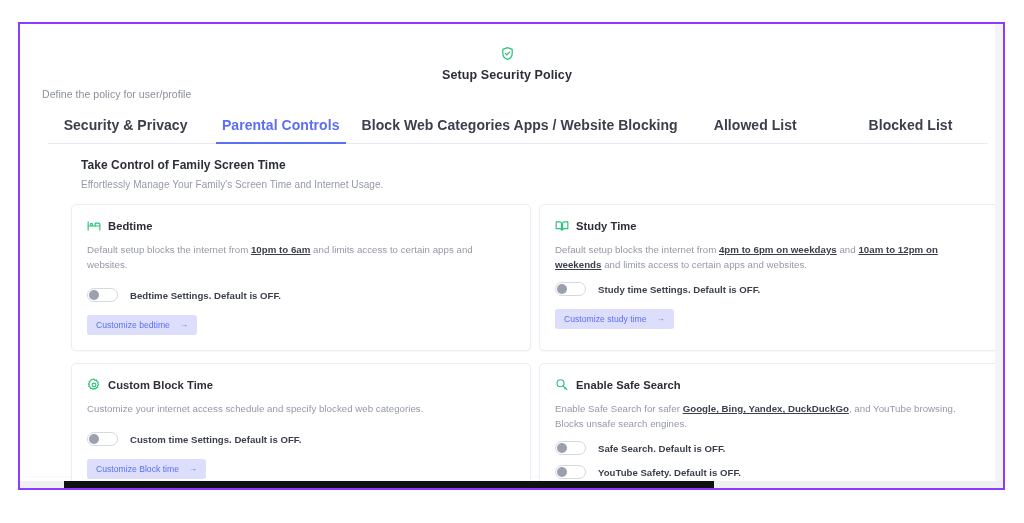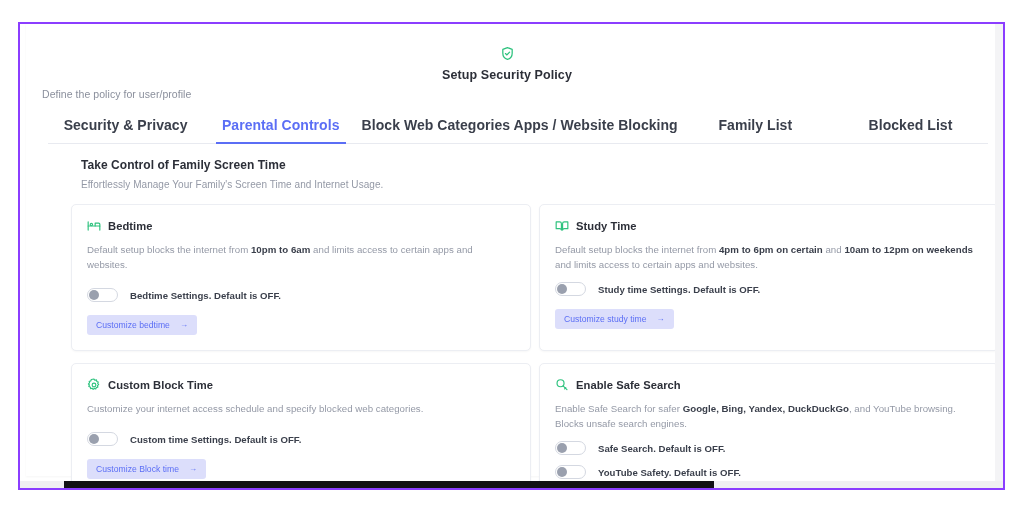--- a/index.html
+++ b/index.html
@@ -156,21 +156,21 @@
     font-weight: bold;
     color: #2c2f38;
     letter-spacing: 0.05px;
   }
   .card-desc {
     font-size: 9.7px;
     line-height: 1.55;
     color: #9499a6;
     letter-spacing: 0.02px;
   }
-  .card-desc b { color: #3a3f4b; font-weight: bold; }
+  .card-desc b { color: #3a3f4b; font-weight: bold; text-decoration: underline; }
 
   .toggle-row {
     display: flex;
     align-items: center;
     gap: 12px;
     margin-top: 16px;
   }
   .toggle-row.tight { margin-top: 10px; }
   .switch {
     width: 31px;
@@ -259,21 +259,21 @@
           <span class="title-text">Setup Security Policy</span>
         </div>
         <div id="policy-subtitle">Define the policy for user/profile</div>
       </div>
 
       <div id="tabs-bar">
         <div class="tab">Security &amp; Privacy</div>
         <div class="tab active">Parental Controls</div>
         <div class="tab">Block Web Categories</div>
         <div class="tab">Apps / Website Blocking</div>
-        <div class="tab">Family List</div>
+        <div class="tab">Allowed List</div>
         <div class="tab">Blocked List</div>
       </div>
 
       <div id="section-intro">
         <div id="section-title">Take Control of Family Screen Time</div>
         <div id="section-subtitle">Effortlessly Manage Your Family's Screen Time and Internet Usage.</div>
       </div>
 
       <div id="card-grid">
 
@@ -308,21 +308,21 @@
           <div class="card-head">
             <span>
               <svg class="card-icon" viewBox="0 0 24 24" fill="none" stroke="#2ec27e" stroke-width="2" stroke-linecap="round" stroke-linejoin="round">
                 <path d="M2 5h6a3 3 0 0 1 3 3v11a3 3 0 0 0-3-2.5H2z"></path>
                 <path d="M22 5h-6a3 3 0 0 0-3 3v11a3 3 0 0 1 3-2.5h6z"></path>
               </svg>
             </span>
             <span class="card-title">Study Time</span>
           </div>
           <div class="card-desc">
-            <span>Default setup blocks the internet from </span><b>4pm to 6pm on certain</b><span> and </span><b>10am to 12pm on weekends</b><span> and limits access to certain apps and websites.</span>
+            <span>Default setup blocks the internet from </span><b>4pm to 6pm on weekdays</b><span> and </span><b>10am to 12pm on weekends</b><span> and limits access to certain apps and websites.</span>
           </div>
           <div class="toggle-row tight">
             <div class="switch">
                 <div class="knob"></div>
               </div>
             <span class="toggle-label">Study time Settings. Default is OFF.</span>
           </div>
           <button class="customize-btn">
             <span>Customize study time</span>
             <span class="arrow">→</span>

